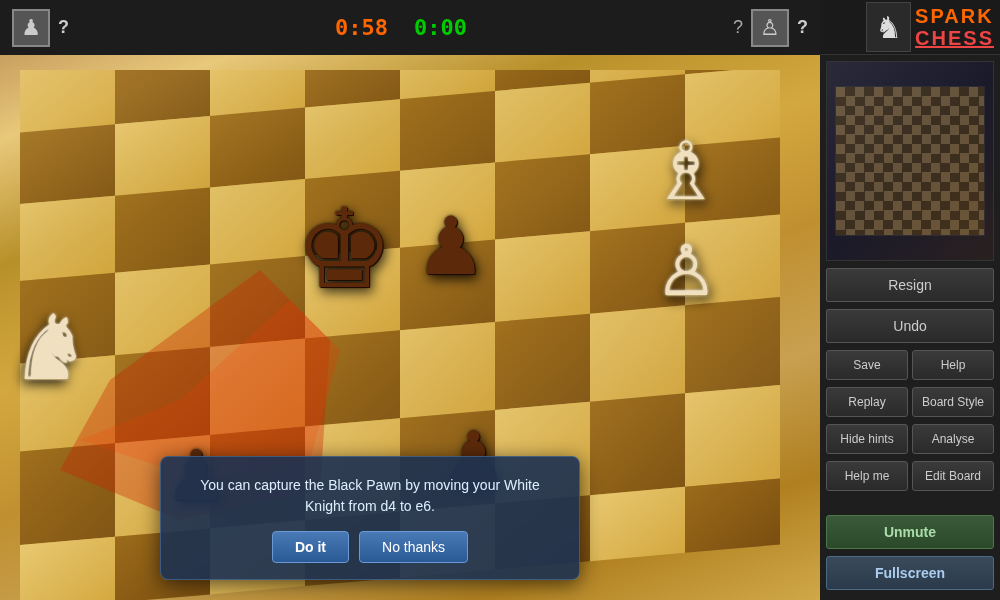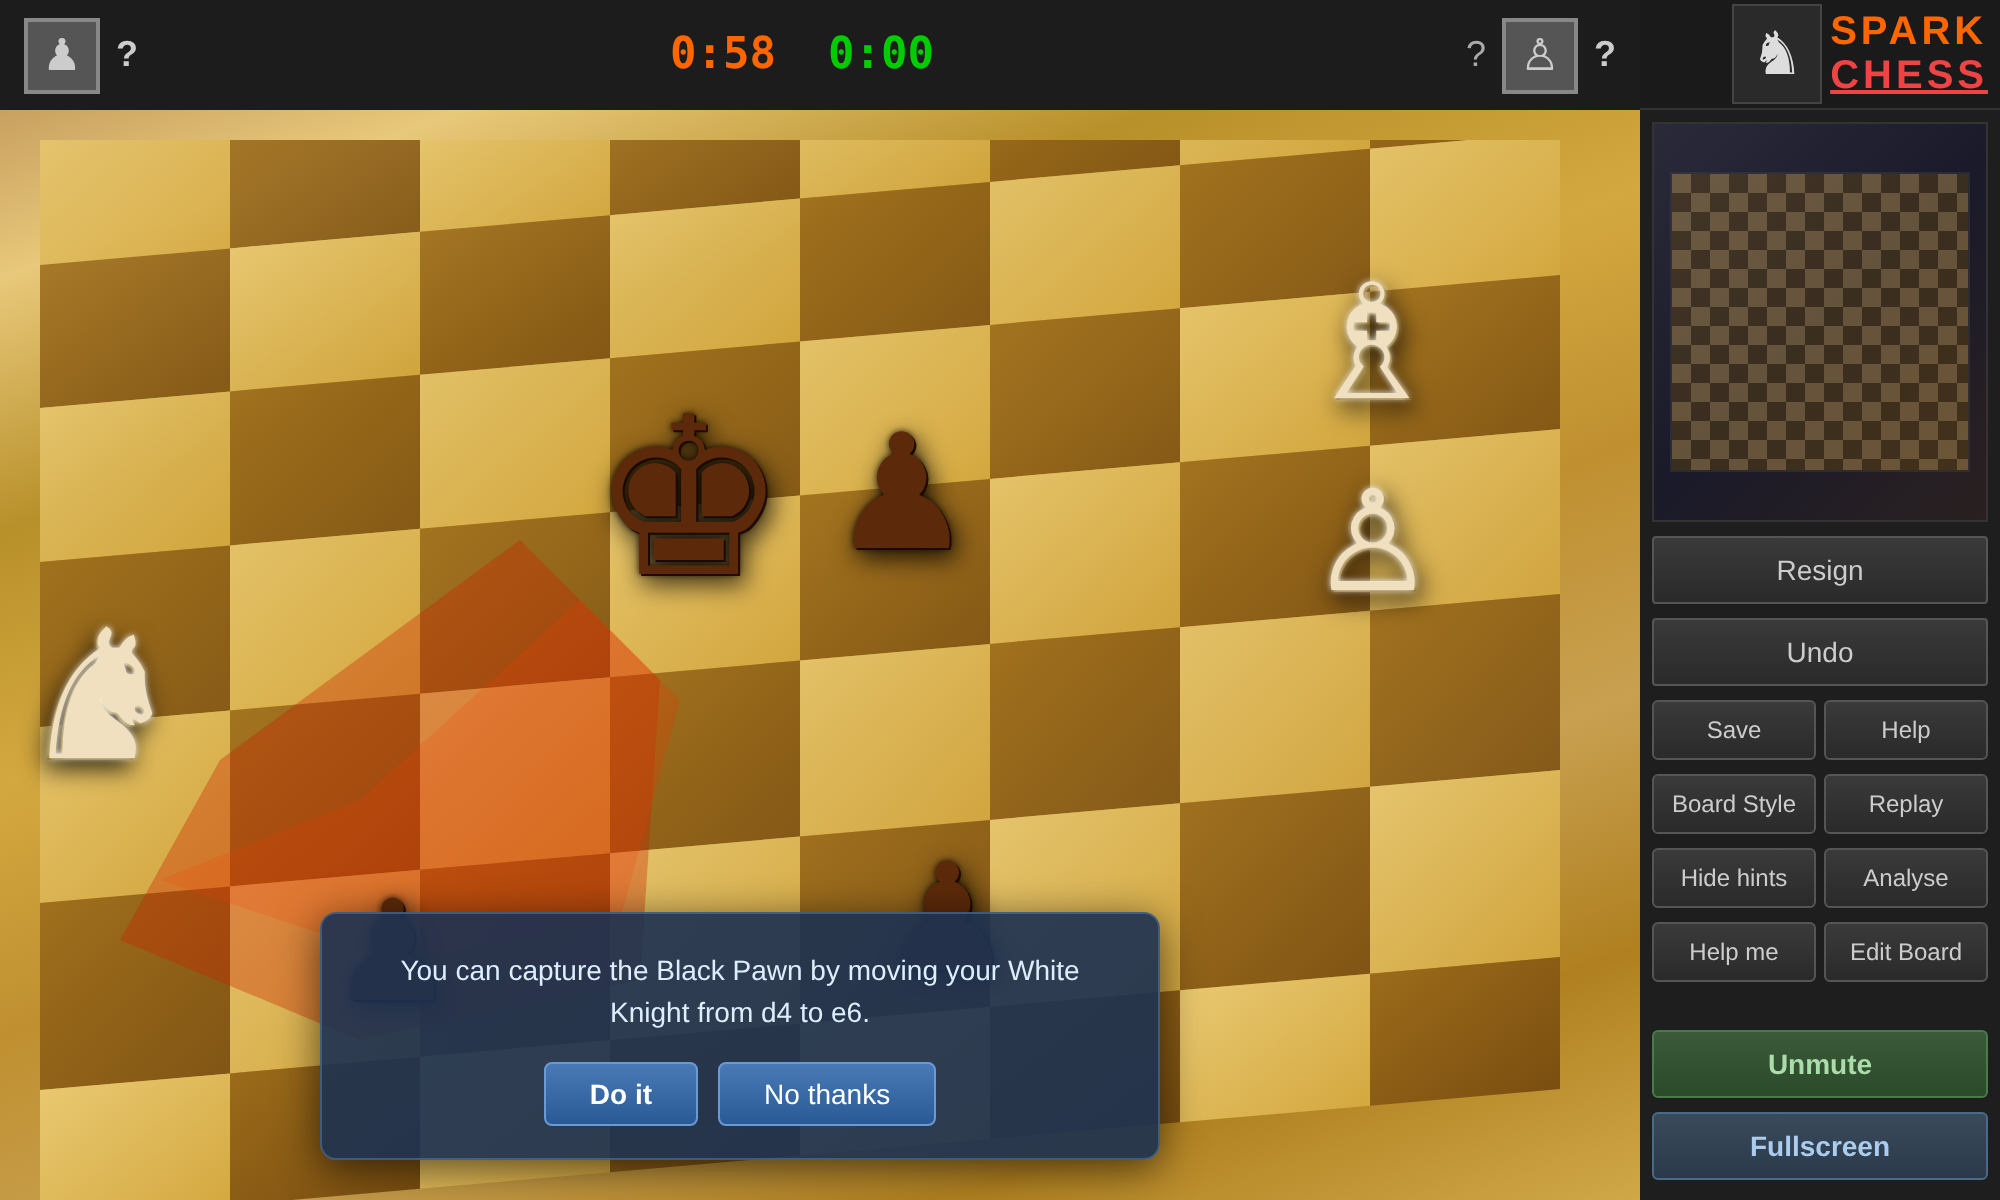--- a/index.html
+++ b/index.html
@@ -398,22 +398,22 @@
 
     <button class="sidebar-big-btn">Resign</button>
     <button class="sidebar-big-btn">Undo</button>
 
     <div class="sidebar-row">
       <button class="sidebar-half-btn">Save</button>
       <button class="sidebar-half-btn">Help</button>
     </div>
 
     <div class="sidebar-row">
+      <button class="sidebar-half-btn">Replay</button>
       <button class="sidebar-half-btn">Board Style</button>
-      <button class="sidebar-half-btn">Replay</button>
     </div>
 
     <div class="sidebar-row">
       <button class="sidebar-half-btn">Hide hints</button>
       <button class="sidebar-half-btn">Analyse</button>
     </div>
 
     <div class="sidebar-row">
       <button class="sidebar-half-btn">Help me</button>
       <button class="sidebar-half-btn">Edit Board</button>

